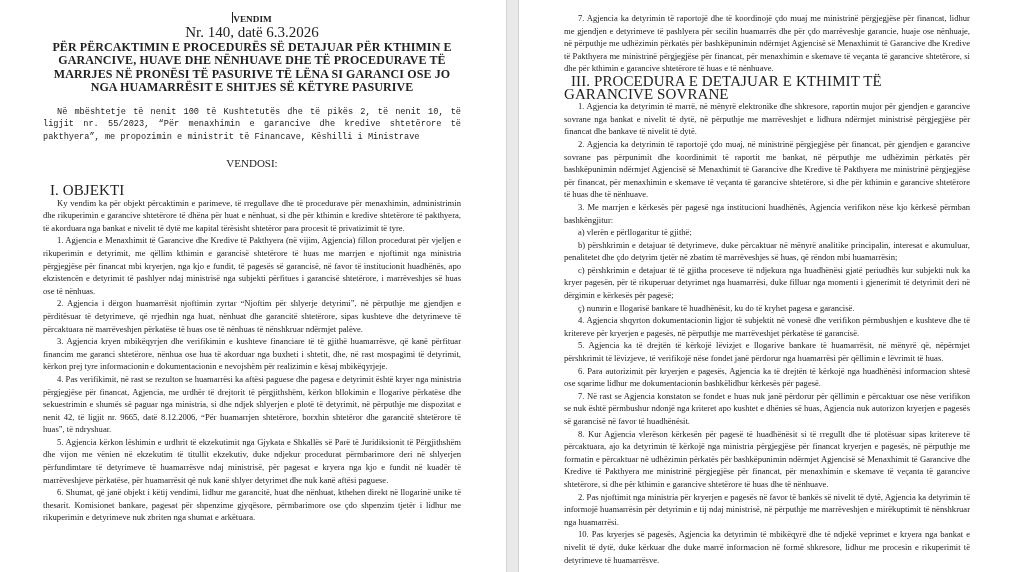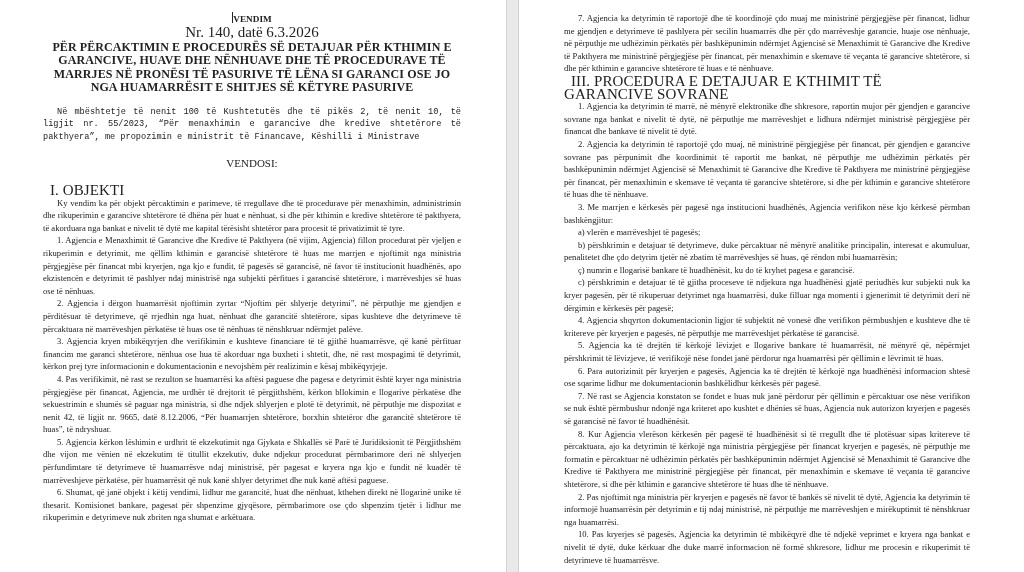--- a/index.html
+++ b/index.html
@@ -61,24 +61,24 @@
 <div class="gutter"></div>
 
 <div class="page" id="page-right">
   <div class="content">
     <div class="para">7. Agjencia ka detyrimin të raportojë dhe të koordinojë çdo muaj me ministrinë përgjegjëse për financat, lidhur me gjendjen e detyrimeve të pashlyera për secilin huamarrës dhe për çdo marrëveshje garancie, huaje ose nënhuaje, në përputhje me udhëzimin përkatës për bashkëpunimin ndërmjet Agjencisë së Menaxhimit të Garancive dhe Kredive të Pakthyera me ministrinë përgjegjëse për financat, për menaxhimin e skemave të veçanta të garancive shtetërore, si dhe për kthimin e garancive shtetërore të huas e të nënhuave.</div>
 
     <div class="sec-head">III. PROCEDURA E DETAJUAR E KTHIMIT TË GARANCIVE SOVRANE</div>
     <div class="para">1. Agjencia ka detyrimin të marrë, në mënyrë elektronike dhe shkresore, raportin mujor për gjendjen e garancive sovrane nga bankat e nivelit të dytë, në përputhje me marrëveshjet e lidhura ndërmjet ministrisë përgjegjëse për financat dhe bankave të nivelit të dytë.</div>
     <div class="para">2. Agjencia ka detyrimin të raportojë çdo muaj, në ministrinë përgjegjëse për financat, për gjendjen e garancive sovrane pas përpunimit dhe koordinimit të raportit me bankat, në përputhje me udhëzimin përkatës për bashkëpunimin ndërmjet Agjencisë së Menaxhimit të Garancive dhe Kredive të Pakthyera me ministrinë përgjegjëse për financat, për menaxhimin e skemave të veçanta të garancive shtetërore, si dhe për kthimin e garancive shtetërore të huas dhe të nënhuave.</div>
     <div class="para">3. Me marrjen e kërkesës për pagesë nga institucioni huadhënës, Agjencia verifikon nëse kjo kërkesë përmban bashkëngjitur:</div>
-    <div class="sub">a) vlerën e marrëveshjet të pagesës;</div>
+    <div class="sub">a) vlerën e përllogaritur të gjithë;</div>
     <div class="sub">b) përshkrimin e detajuar të detyrimeve, duke përcaktuar në mënyrë analitike principalin, interesat e akumuluar, penalitetet dhe çdo detyrim tjetër në zbatim të marrëveshjes së huas, që rëndon mbi huamarrësin;</div>
+    <div class="sub">c) përshkrimin e detajuar të të gjitha proceseve të ndjekura nga huadhënësi gjatë periudhës kur subjekti nuk ka kryer pagesën, për të rikuperuar detyrimet nga huamarrësi, duke filluar nga momenti i gjenerimit të detyrimit deri në dërgimin e kërkesës për pagesë;</div>
     <div class="sub">ç) numrin e llogarisë bankare të huadhënësit, ku do të kryhet pagesa e garancisë.</div>
-    <div class="sub">c) përshkrimin e detajuar të të gjitha proceseve të ndjekura nga huadhënësi gjatë periudhës kur subjekti nuk ka kryer pagesën, për të rikuperuar detyrimet nga huamarrësi, duke filluar nga momenti i gjenerimit të detyrimit deri në dërgimin e kërkesës për pagesë;</div>
     <div class="para">4. Agjencia shqyrton dokumentacionin ligjor të subjektit në vonesë dhe verifikon përmbushjen e kushteve dhe të kritereve për kryerjen e pagesës, në përputhje me marrëveshjet përkatëse të garancisë.</div>
     <div class="para">5. Agjencia ka të drejtën të kërkojë lëvizjet e llogarive bankare të huamarrësit, në mënyrë që, nëpërmjet përshkrimit të lëvizjeve, të verifikojë nëse fondet janë përdorur nga huamarrësi për qëllimin e lëvrimit të huas.</div>
     <div class="para">6. Para autorizimit për kryerjen e pagesës, Agjencia ka të drejtën të kërkojë nga huadhënësi informacion shtesë ose sqarime lidhur me dokumentacionin bashkëlidhur kërkesës për pagesë.</div>
     <div class="para">7. Në rast se Agjencia konstaton se fondet e huas nuk janë përdorur për qëllimin e përcaktuar ose nëse verifikon se nuk është përmbushur ndonjë nga kriteret apo kushtet e dhënies së huas, Agjencia nuk autorizon kryerjen e pagesës së garancisë në favor të huadhënësit.</div>
     <div class="para">8. Kur Agjencia vlerëson kërkesën për pagesë të huadhënësit si të rregullt dhe të plotësuar sipas kritereve të përcaktuara, ajo ka detyrimin të kërkojë nga ministria përgjegjëse për financat kryerjen e pagesës, në përputhje me formatin e përcaktuar në udhëzimin përkatës për bashkëpunimin ndërmjet Agjencisë së Menaxhimit të Garancive dhe Kredive të Pakthyera me ministrinë përgjegjëse për financat, për menaxhimin e skemave të veçanta të garancive shtetërore, si dhe për kthimin e garancive shtetërore të huas dhe të nënhuave.</div>
     <div class="para">2. Pas njoftimit nga ministria për kryerjen e pagesës në favor të bankës së nivelit të dytë, Agjencia ka detyrimin të informojë huamarrësin për detyrimin e tij ndaj ministrisë, në përputhje me marrëveshjen e mirëkuptimit të nënshkruar nga huamarrësi.</div>
     <div class="para">10. Pas kryerjes së pagesës, Agjencia ka detyrimin të mbikëqyrë dhe të ndjekë veprimet e kryera nga bankat e nivelit të dytë, duke kërkuar dhe duke marrë informacion në formë shkresore, lidhur me procesin e rikuperimit të detyrimeve të huamarrësve.</div>
   </div>
 </div>
 

